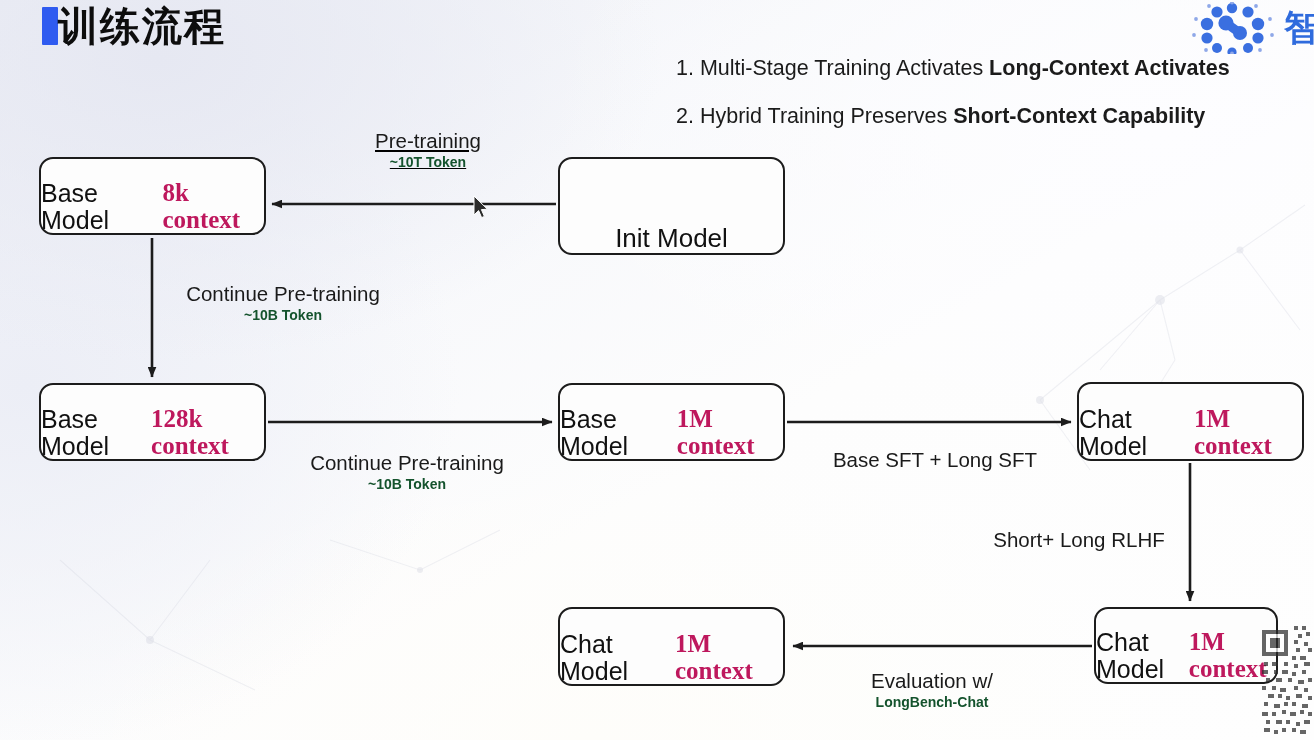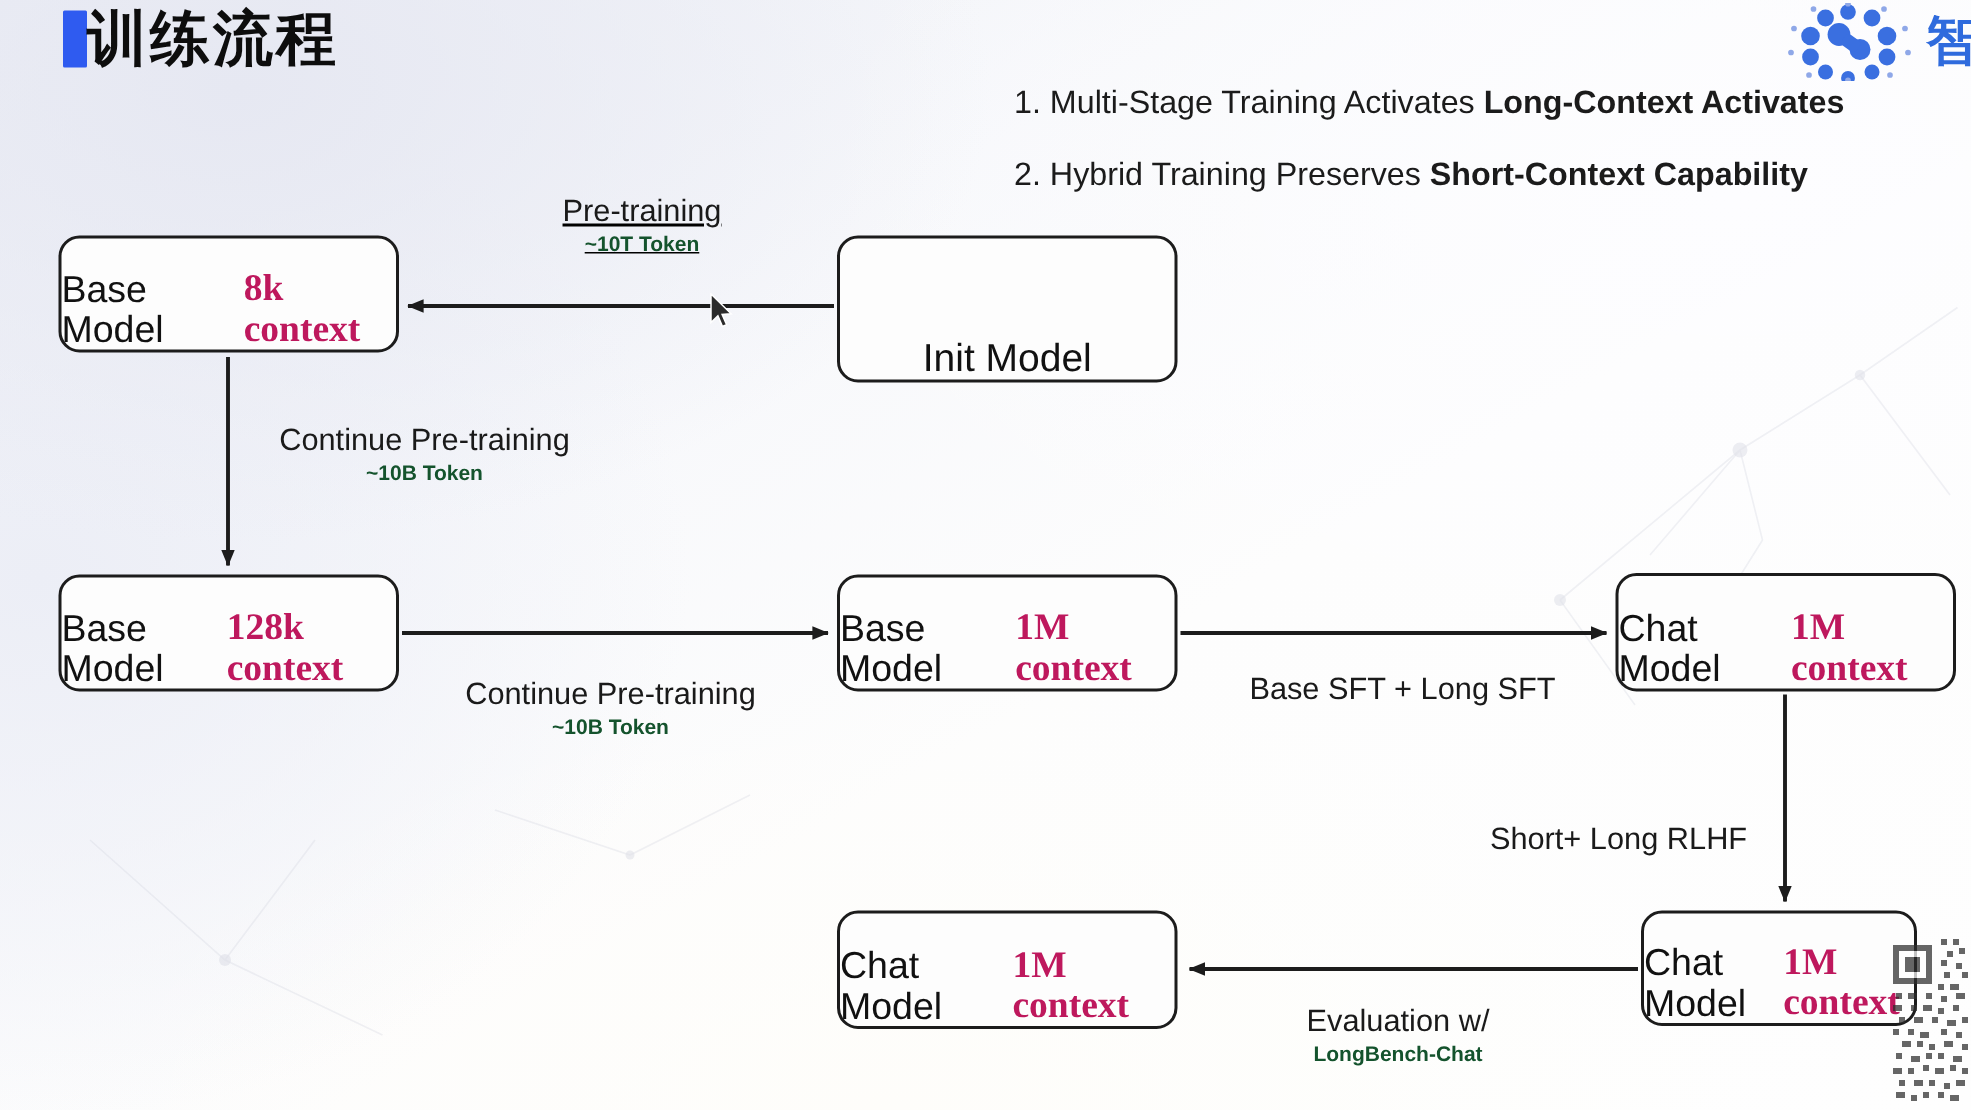--- a/index.html
+++ b/index.html
@@ -203,21 +203,21 @@
 
   <div class="elabel" style="left:287px; top:450px; width:240px;">
     <div class="t1">Continue Pre-training</div>
     <div class="t2">~10B Token</div>
   </div>
 
   <div class="elabel" style="left:818px; top:447px; width:234px;">
     <div class="t1">Base SFT + Long SFT</div>
   </div>
 
-  <div class="elabel" style="left:979px; top:527px; width:200px;margin-top:20px;">
+  <div class="elabel" style="left:979px; top:527px; width:200px;">
     <div class="t1">Short+ Long RLHF</div>
   </div>
 
   <div class="elabel" style="left:840px; top:668px; width:184px;">
     <div class="t1">Evaluation w/</div>
     <div class="t2">LongBench-Chat</div>
   </div>
 
   <svg id="cursor" width="18" height="26" viewBox="0 0 18 26">
     <path d="M2,1 L2,20 L6.6,15.6 L9.6,22.6 L12.4,21.4 L9.4,14.6 L15.4,14.2 z" fill="#2b2b2b" stroke="#ffffff" stroke-width="1"></path>

